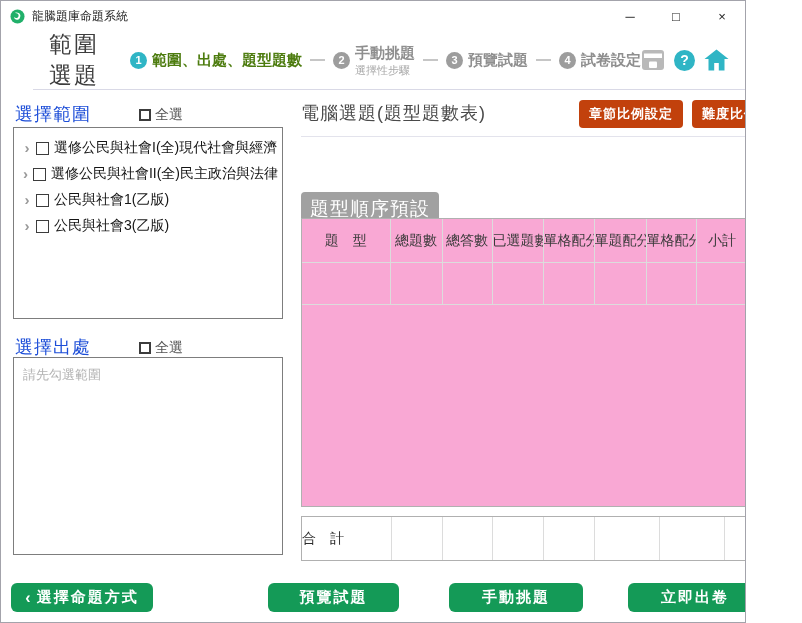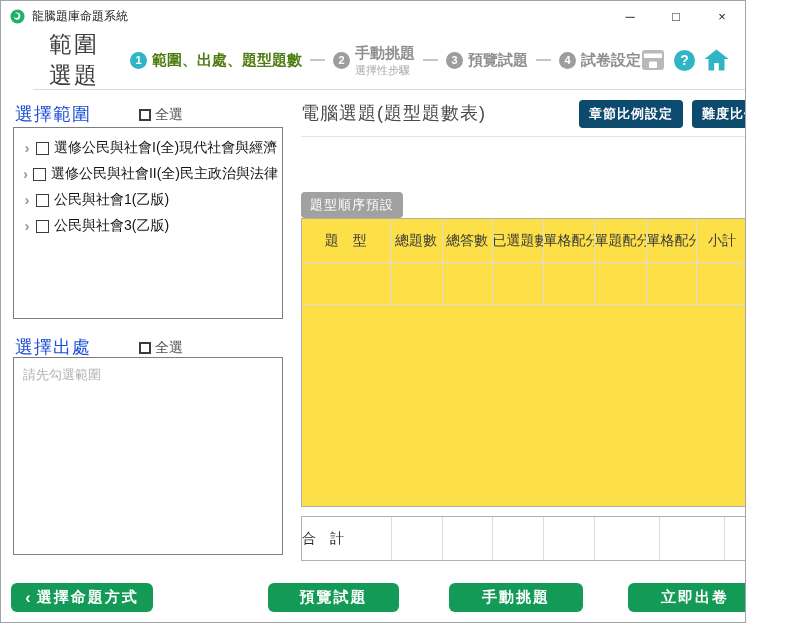--- a/index.html
+++ b/index.html
@@ -37,27 +37,27 @@
   .listbox{position:absolute;border:1px solid #7d7d7d;background:#fff;box-sizing:border-box;}
   .tree{padding:7px 4px;}
   .tree-item{display:flex;align-items:center;height:26px;}
   .chev{width:14px;margin-left:2px;color:#9a9a9a;font-size:15px;font-weight:700;line-height:14px;text-align:center;}
   .tree-cb{width:13px;height:13px;border:1.5px solid #3c3c3c;background:#fff;box-sizing:border-box;margin:0 5px 0 2px;flex:0 0 auto;}
   .tree-label{font-size:14px;color:#141414;white-space:nowrap;}
   .placeholder{padding:8px 9px;font-size:13px;color:#b2b2b2;}
   
   .comp-title{position:absolute;left:300px;top:100px;font-size:18px;color:#4a4a4a;letter-spacing:1px;}
   .ratio-btns{position:absolute;left:300px;top:99px;width:495px;display:flex;justify-content:flex-end;gap:9px;}
-  .btn-small{background:#0c4a6e;color:#fff;font-size:13px;font-weight:700;padding:5px 10px;
+  .btn-small{background:#c2410c;color:#fff;font-size:13px;font-weight:700;padding:5px 10px;
     border-radius:4px;border:none;letter-spacing:1px;cursor:pointer;white-space:nowrap;}
   .hr-divider{position:absolute;left:300px;top:135px;width:495px;height:1px;background:#e3e3ec;}
-  .preset-tag{position:absolute;left:300px;top:191px;background:#a1a1a1;color:#fff;font-size:13px;
+  .preset-tag{position:absolute;left:300px;top:191px;background:#a1a1a1;color:#fff;font-size:19px;
     padding:4px 9px;border-radius:4px;letter-spacing:1px;}
   .table-wrap{position:absolute;left:300px;top:217px;width:495px;height:289px;border:1px solid #b0b0b0;
-    box-sizing:border-box;background:#fde047;}
+    box-sizing:border-box;background:#f9a8d4;}
   table.qtable{border-collapse:collapse;table-layout:fixed;width:476px;}
   table.qtable th{height:43px;font-size:14px;font-weight:400;color:#3a3a3a;text-align:center;
     border-right:1px solid #dcdcdc;border-bottom:1px solid #dcdcdc;padding:0;overflow:hidden;white-space:nowrap;}
   table.qtable td{height:41px;border-right:1px solid #dcdcdc;border-bottom:1px solid #dcdcdc;padding:0;}
   .total-wrap{position:absolute;left:300px;top:515px;width:495px;height:45px;border:1px solid #b0b0b0;
     box-sizing:border-box;background:#fff;}
   table.ttable{border-collapse:collapse;table-layout:fixed;width:100%;height:100%;}
   table.ttable td{border-right:1px solid #dcdcdc;font-size:14px;color:#2c2c2c;padding:0;}
   table.ttable td:last-child{border-right:none;}
   

